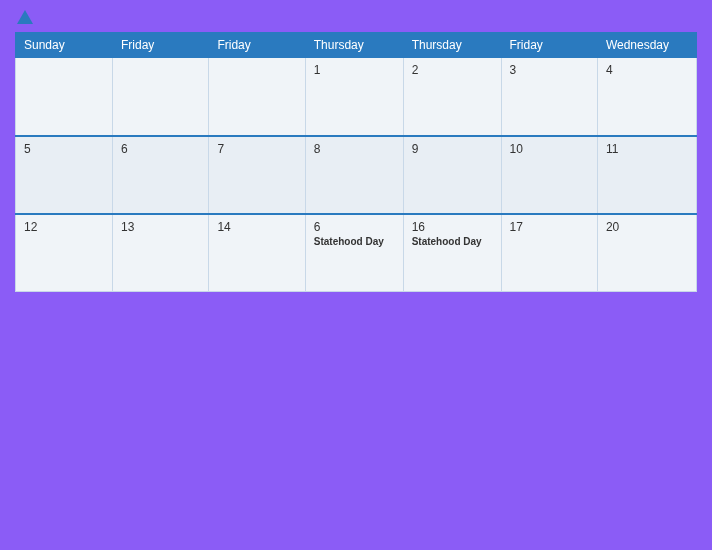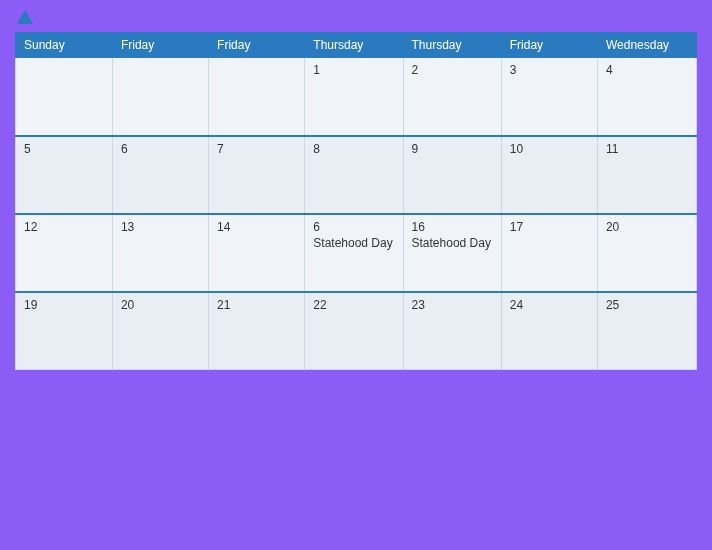--- a/index.html
+++ b/index.html
@@ -77,24 +77,25 @@
       font-size: 12px;
       color: #333;
       position: relative;
     }
     .day-number {
       font-size: 12px;
       color: #333;
       display: block;
     }
     .event-text {
-      font-size: 12px;
+      font-size: 10px;
       color: #333;
       margin-top: 2px;
       display: block;
+      font-weight: bold;
     }
     .top-border-blue {
       border-top: 2px solid #2a7abf !important;
     }
     .logo-wrapper {
       display: flex;
       flex-direction: column;
       align-items: flex-start;
     }
     .logo-top-row {
@@ -196,38 +197,15 @@
             <span class="day-number">16</span>
             <span class="event-text">Statehood Day</span>
           </td>
           <td class="top-border-blue">
             <span class="day-number">17</span>
           </td>
           <td class="top-border-blue">
             <span class="day-number">20</span>
           </td>
         </tr>
-        <tr>
-          <td class="top-border-blue">
-            <span class="day-number">19</span>
-          </td>
-          <td class="top-border-blue">
-            <span class="day-number">20</span>
-          </td>
-          <td class="top-border-blue">
-            <span class="day-number">21</span>
-          </td>
-          <td class="top-border-blue">
-            <span class="day-number">22</span>
-          </td>
-          <td class="top-border-blue">
-            <span class="day-number">23</span>
-          </td>
-          <td class="top-border-blue">
-            <span class="day-number">24</span>
-          </td>
-          <td class="top-border-blue">
-            <span class="day-number">25</span>
-          </td>
-        </tr>
       </tbody>
   </table>
 </div>
 
 </body></html>

